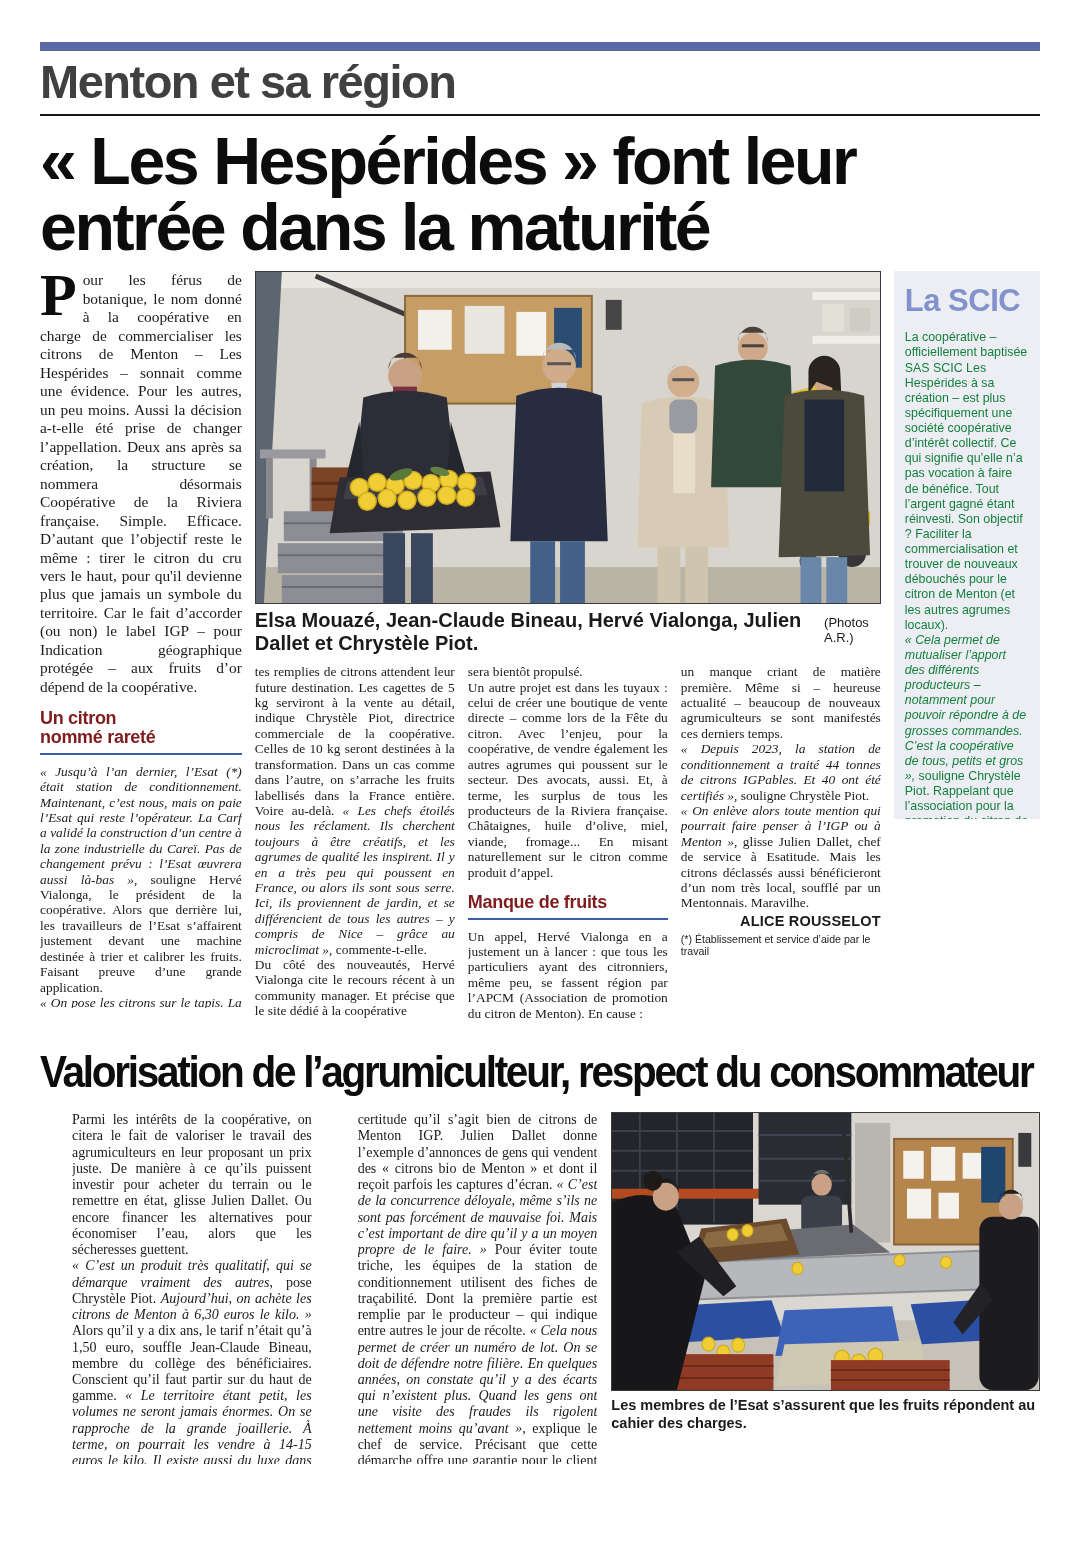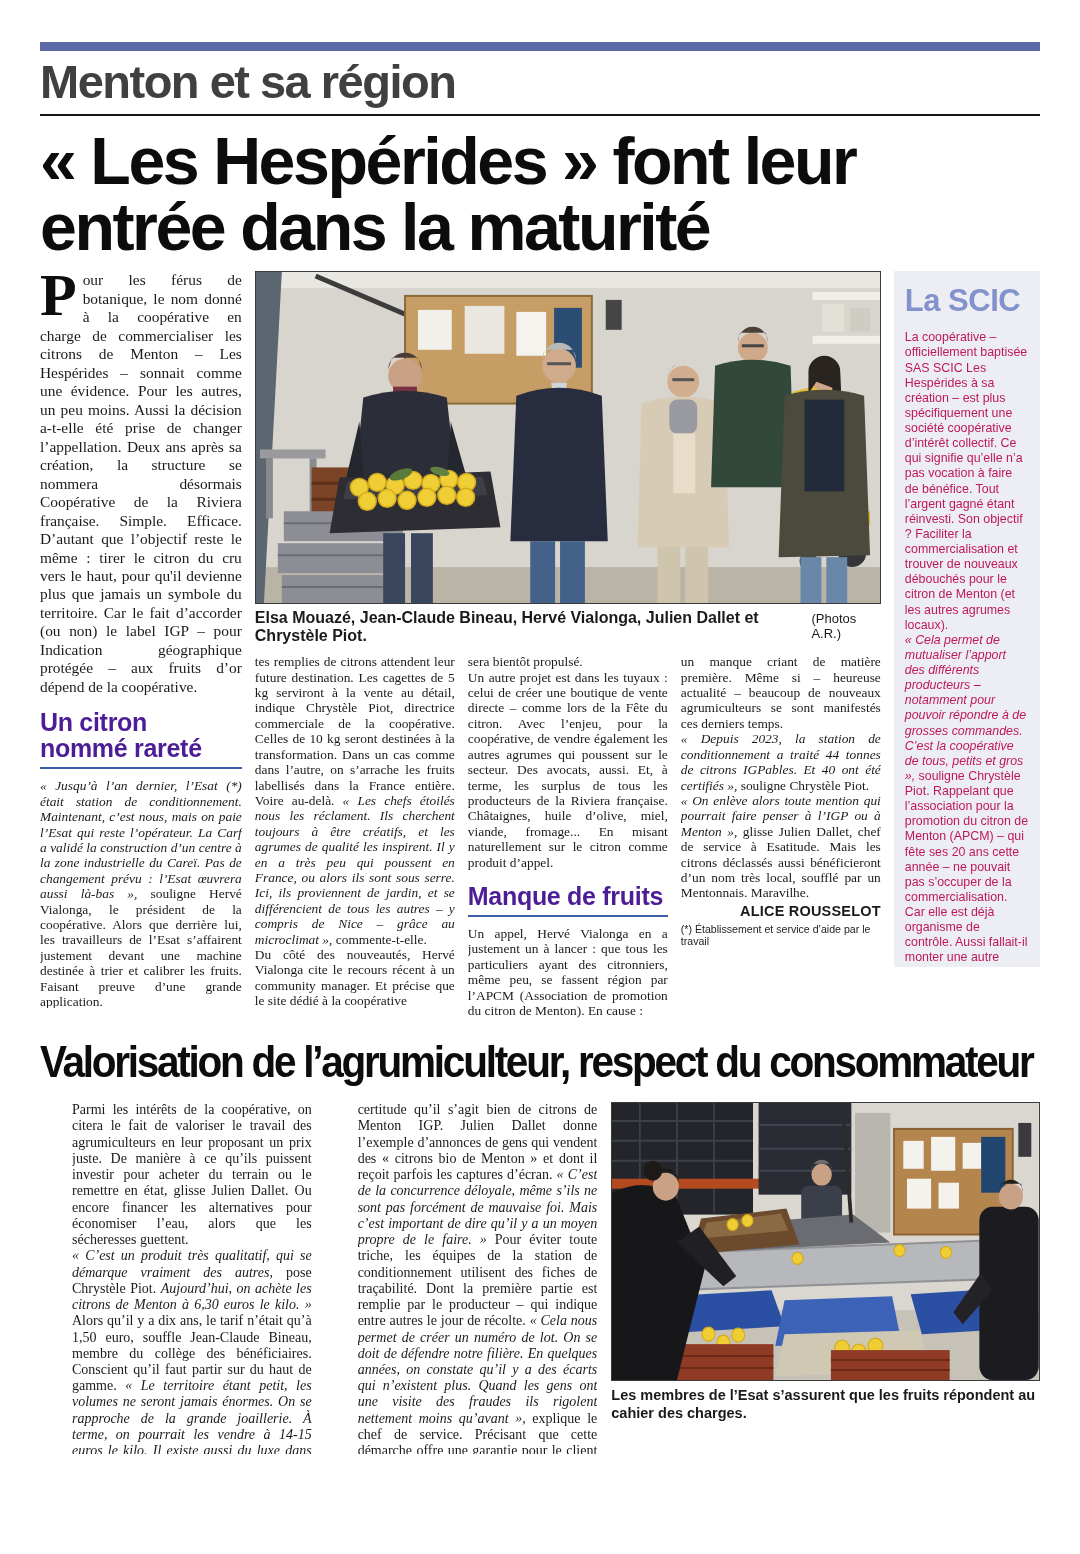--- a/index.html
+++ b/index.html
@@ -17,37 +17,37 @@
         letter-spacing:-.2px;color:#141414;margin:0 0 16px 0;}
   
   .a1{display:flex;gap:13px;}
   .a1col1{width:208px;height:737px;overflow:hidden;}
   .mid{width:628px;}
   .photo-frame{border:1px solid #3a3a3a;box-sizing:border-box;}
   .photo1{height:333px;}
   .photo-frame svg{display:block;width:100%;height:100%;}
   .capline{display:flex;justify-content:space-between;align-items:baseline;
         font-family:"Liberation Sans",sans-serif;margin:5px 0 9px 0;}
-  .caption{font-weight:700;font-size:16px;}
+  .caption{font-weight:700;font-size:20px;}
   .credit{font-size:13px;font-weight:400;}
   .cols3{display:flex;gap:13px;}
   .c3{width:200px;height:366px;overflow:hidden;}
-  .sidebar{width:150px;height:696px;overflow:hidden;background:#edeef4;
+  .sidebar{width:150px;height:548px;overflow:hidden;background:#edeef4;
         box-sizing:border-box;padding:14px 11px;font-family:"Liberation Sans",sans-serif;}
   .sidebar-title{color:#8392cc;font-weight:700;font-size:31px;letter-spacing:-.5px;
         margin:0 0 14px 0;line-height:1;}
-  .sidebar p{font-size:12.4px;line-height:1.22;margin:0;color:#be185d;}
+  .sidebar p{font-size:12.4px;line-height:1.22;margin:0;color:#15803d;}
   
   .bodytext p{margin:0;text-align:justify;font-size:13.4px;line-height:1.15;}
   .lead p{font-size:15.4px;line-height:1.2;}
   .it{font-style:italic;}
   .dropcap{float:left;font-weight:700;font-size:60px;line-height:47px;
         padding:1px 6px 0 0;color:#0d0d0d;}
-  .colhead{font-family:"Liberation Sans",sans-serif;color:#4c1d95;font-weight:700;
-        font-size:25px;line-height:1.04;letter-spacing:-.3px;white-space:pre-line;
+  .colhead{font-family:"Liberation Sans",sans-serif;color:#7f1d1d;font-weight:700;
+        font-size:18px;line-height:1.04;letter-spacing:-.3px;white-space:pre-line;
         padding-bottom:6px;border-bottom:2px solid #3c5da8;margin:13px 0 9px 0;}
   .byline{text-align:right;font-family:"Liberation Sans",sans-serif;font-weight:700;
         font-size:14.5px;letter-spacing:.2px;margin-top:2px;}
   .footnote{font-family:Liberation Sans, sans-serif;font-size:10.6px;margin-top:4px;color:#222;}
   
   .a2{margin-top:16px;}
   .headline2{font-family:"Liberation Sans",sans-serif;font-weight:700;font-size:45px;
         letter-spacing:-2.5px;color:#0c0c0c;white-space:nowrap;
         transform:scaleX(.9);transform-origin:0 0;margin:6px 0 14px 0;}
   .a2body{display:flex;gap:14px;}

